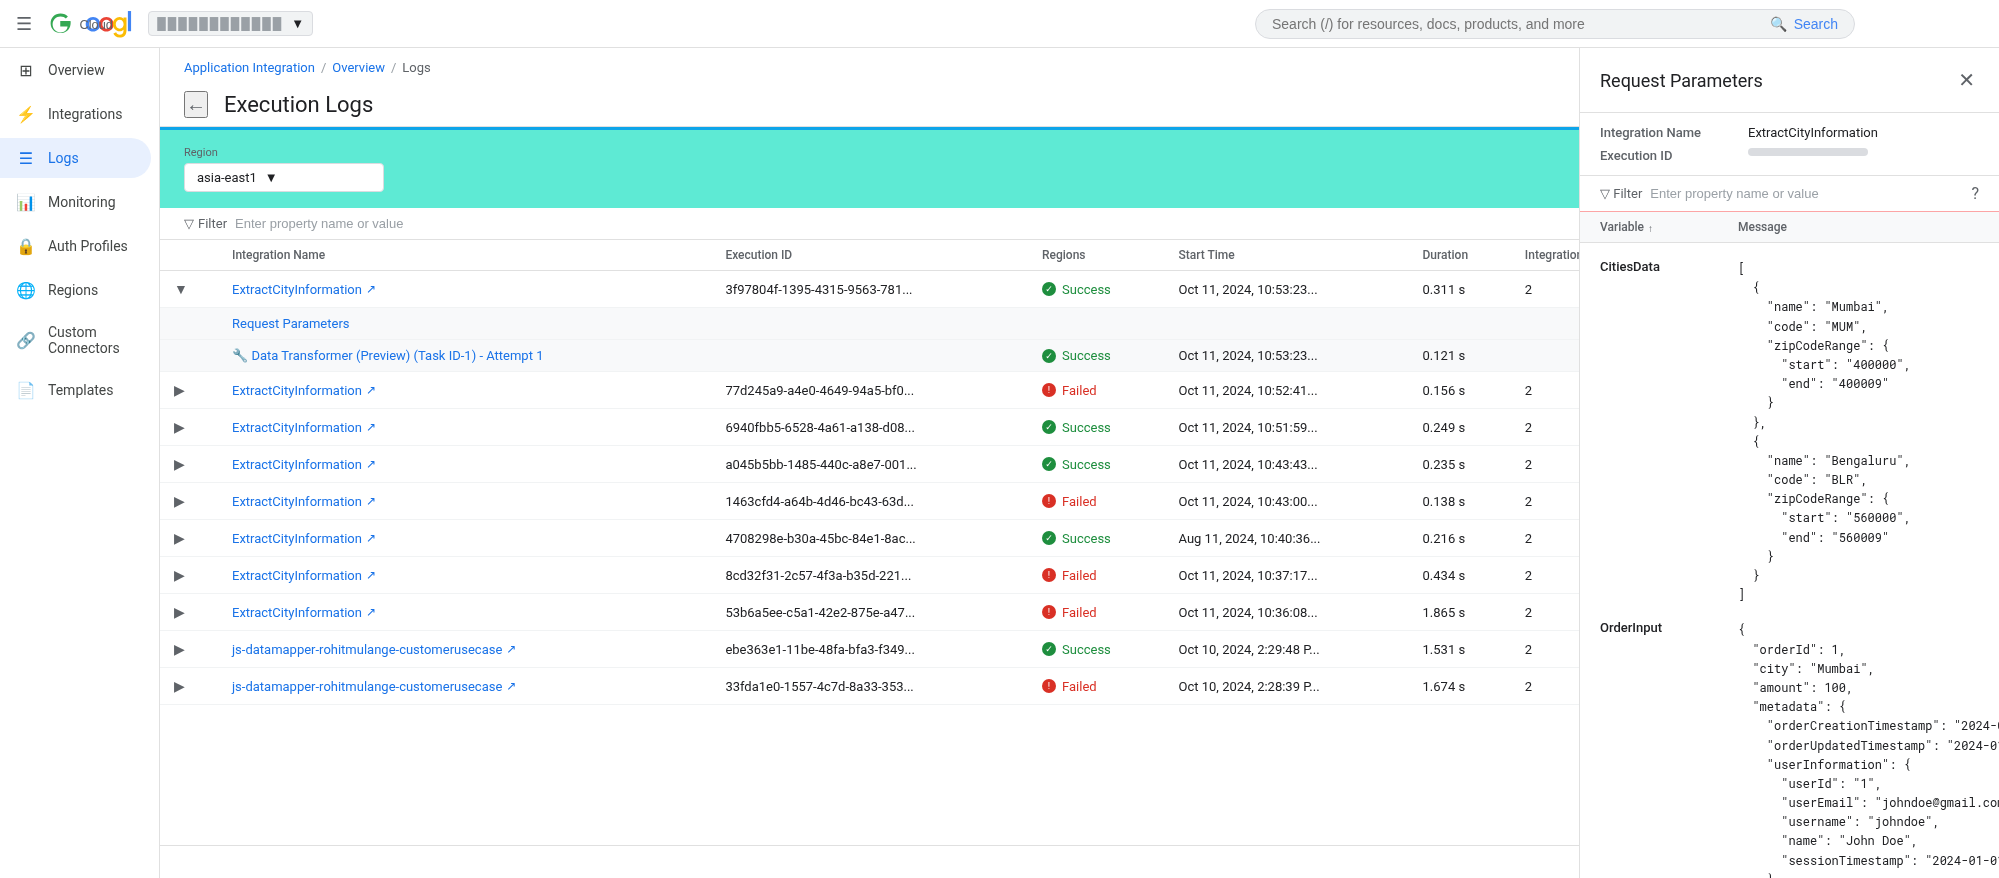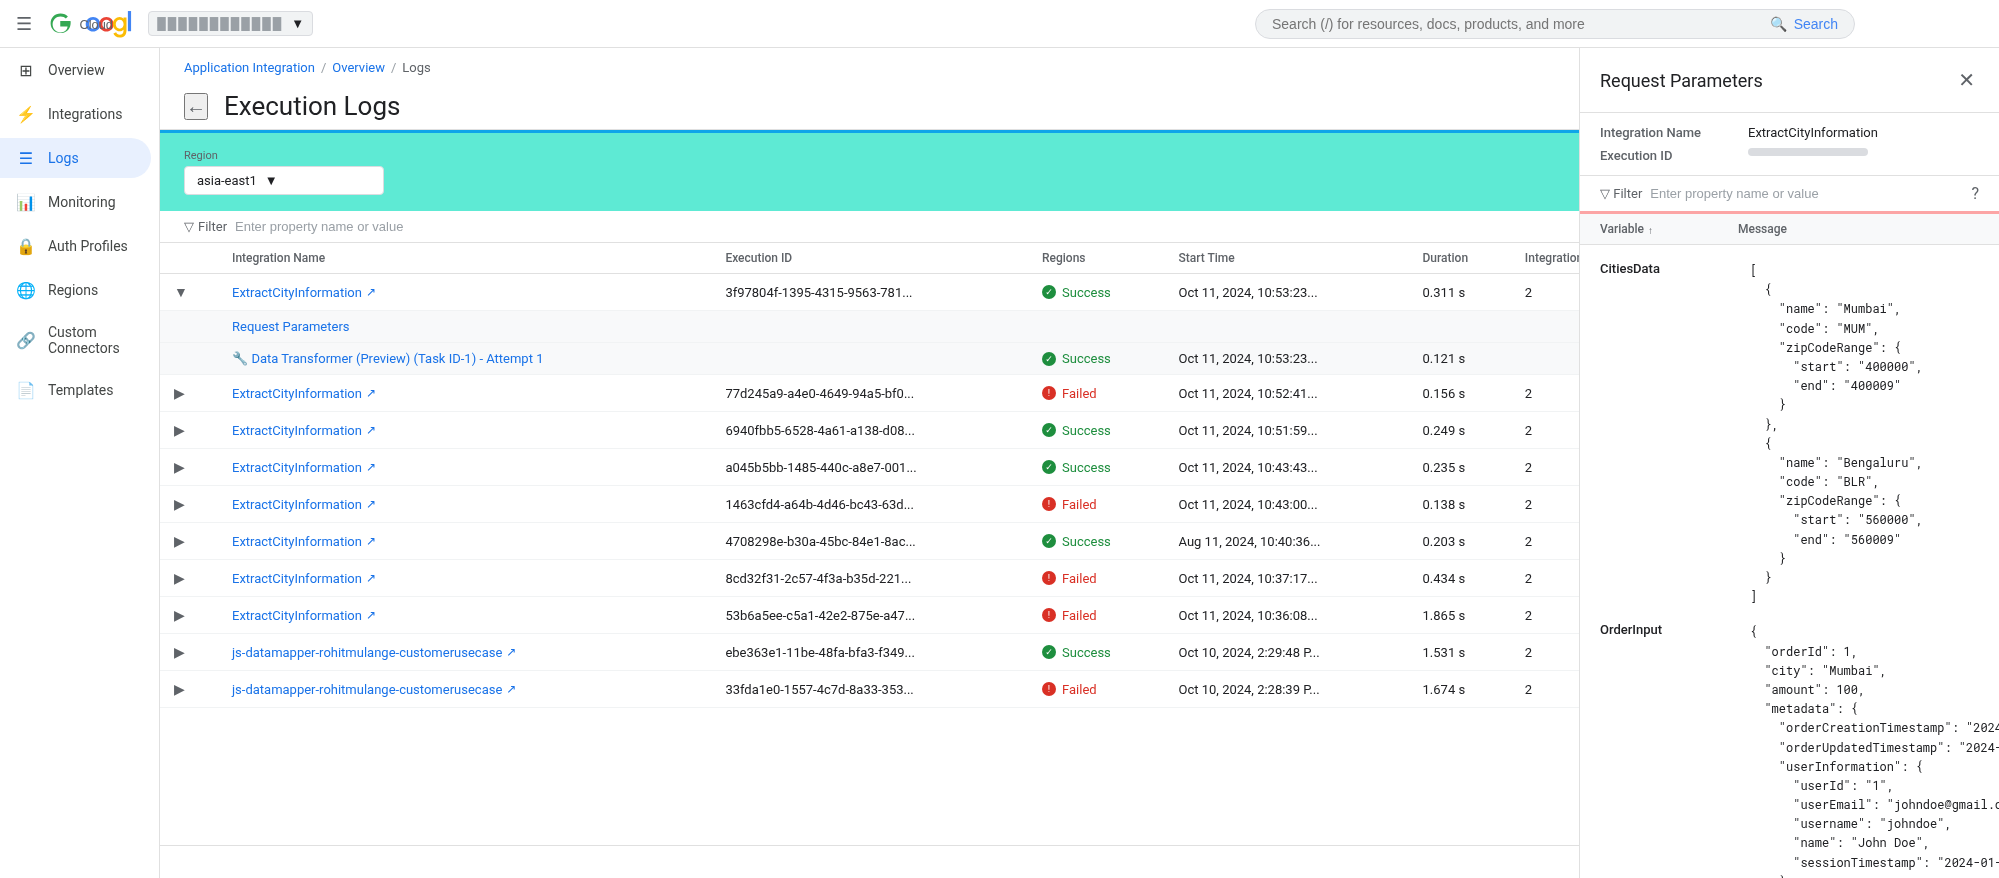--- a/index.html
+++ b/index.html
@@ -28,21 +28,21 @@
     .breadcrumb { display: flex; align-items: center; gap: 6px; font-size: 13px; color: #5f6368; padding: 12px 24px 0; }
     .breadcrumb a { color: #1a73e8; text-decoration: none; cursor: pointer; }
     .breadcrumb-sep { color: #9aa0a6; }
 
     
     .main { flex: 1; display: flex; flex-direction: column; overflow: hidden; background: #f8f9fa; }
 
     
     .logs-header { display: flex; align-items: center; gap: 16px; padding: 16px 24px 8px; background: #fff; border-bottom: 1px solid #e0e0e0; }
     .back-btn { cursor: pointer; color: #5f6368; font-size: 20px; }
-    .logs-title { font-size: 26px; font-weight: 400; color: #202124; flex: 1; }
+    .logs-title { font-size: 22px; font-weight: 400; color: #202124; flex: 1; }
     .action-btn { display: flex; align-items: center; gap: 6px; color: #1a73e8; font-size: 13px; font-weight: 500; cursor: pointer; background: none; border: none; padding: 6px 8px; }
 
     
     .region-section { padding: 16px 24px; background: #5eead4; }
     .region-label { font-size: 11px; color: #5f6368; margin-bottom: 4px; }
     .region-select { display: flex; align-items: center; border: 1px solid #dadce0; border-radius: 4px; padding: 6px 12px; cursor: pointer; width: 200px; background: #fff; gap: 8px; }
 
     
     .table-filter { display: flex; align-items: center; gap: 8px; padding: 8px 24px; border-bottom: 1px solid #e0e0e0; background: #fff; }
     .filter-input { border: none; outline: none; font-size: 13px; color: #202124; flex: 1; background: transparent; }
@@ -74,31 +74,31 @@
     .right-panel { width: 420px; background: #fff; border-left: 1px solid #e0e0e0; display: flex; flex-direction: column; flex-shrink: 0; overflow: hidden; position: fixed; right: 0; top: 48px; bottom: 0; }
     .right-panel-header { display: flex; align-items: center; justify-content: space-between; padding: 16px 20px; border-bottom: 1px solid #e0e0e0; }
     .right-panel-title { font-size: 18px; font-weight: 400; color: #202124; }
     .close-btn { cursor: pointer; color: #5f6368; background: none; border: none; font-size: 20px; padding: 4px; }
 
     .panel-meta { display: grid; grid-template-columns: 140px 1fr; gap: 8px; padding: 12px 20px; border-bottom: 1px solid #e0e0e0; font-size: 13px; }
     .meta-label { color: #5f6368; font-weight: 500; }
     .meta-value { color: #202124; }
     .meta-bar { height: 8px; background: #dadce0; border-radius: 4px; width: 120px; }
 
-    .panel-filter { display: flex; align-items: center; gap: 8px; padding: 8px 20px; border-bottom: 3px solid #fca5a5; }
+    .panel-filter { display: flex; align-items: center; gap: 8px; padding: 8px 20px; border-bottom: 1px solid #fca5a5; }
     .panel-filter-input { border: none; outline: none; font-size: 13px; flex: 1; background: transparent; }
     .panel-filter-input::placeholder { color: #9aa0a6; }
     .help-icon { color: #5f6368; cursor: pointer; font-size: 16px; }
 
     .panel-table-header { display: grid; grid-template-columns: 130px 1fr; gap: 8px; padding: 8px 20px; border-bottom: 1px solid #e0e0e0; background: #f8f9fa; }
     .panel-col-header { font-size: 12px; font-weight: 500; color: #5f6368; display: flex; align-items: flex-end; gap: 4px; }
     .sort-icon { font-size: 10px; }
 
     .panel-content { flex: 1; overflow-y: auto; padding: 8px 0; }
-    .panel-row { display: grid; grid-template-columns: 130px 1fr; gap: 20px; padding: 8px 20px; align-items: start; }
+    .panel-row { display: grid; grid-template-columns: 130px 1fr; gap: 8px; padding: 8px 20px; align-items: start; }
     .panel-var { font-size: 13px; color: #202124; font-weight: 500; }
     .panel-msg { font-size: 12px; color: #202124; font-family: 'Roboto Mono', monospace; white-space: pre; line-height: 1.6; }
 
     .filter-label { font-size: 13px; color: #5f6368; display: flex; align-items: center; gap: 4px; }
   </style>
 </head>
 <body>
 
 <div class="topbar">
   <span class="topbar-menu-icon">☰</span>
@@ -322,21 +322,21 @@
           <tr>
             <td><button class="expand-btn">▶</button></td>
             <td>
                 <a class="link">ExtractCityInformation <span class="external-icon">↗</span></a>
               </td>
             <td><span>4708298e-b30a-45bc-84e1-8ac...</span></td>
             <td>
                 <span class="status-success"><span class="status-dot-success">✓</span>Success</span>
               </td>
             <td><span>Aug 11, 2024, 10:40:36...</span></td>
-            <td><span>0.203 s</span></td>
+            <td><span>0.216 s</span></td>
             <td><span>2</span></td>
             <td><span>api_trigger/ExtractCityl...</span></td>
             <td></td>
           </tr>
 
           <tr>
             <td><button class="expand-btn">▶</button></td>
             <td>
                 <a class="link">ExtractCityInformation <span class="external-icon">↗</span></a>
               </td>

